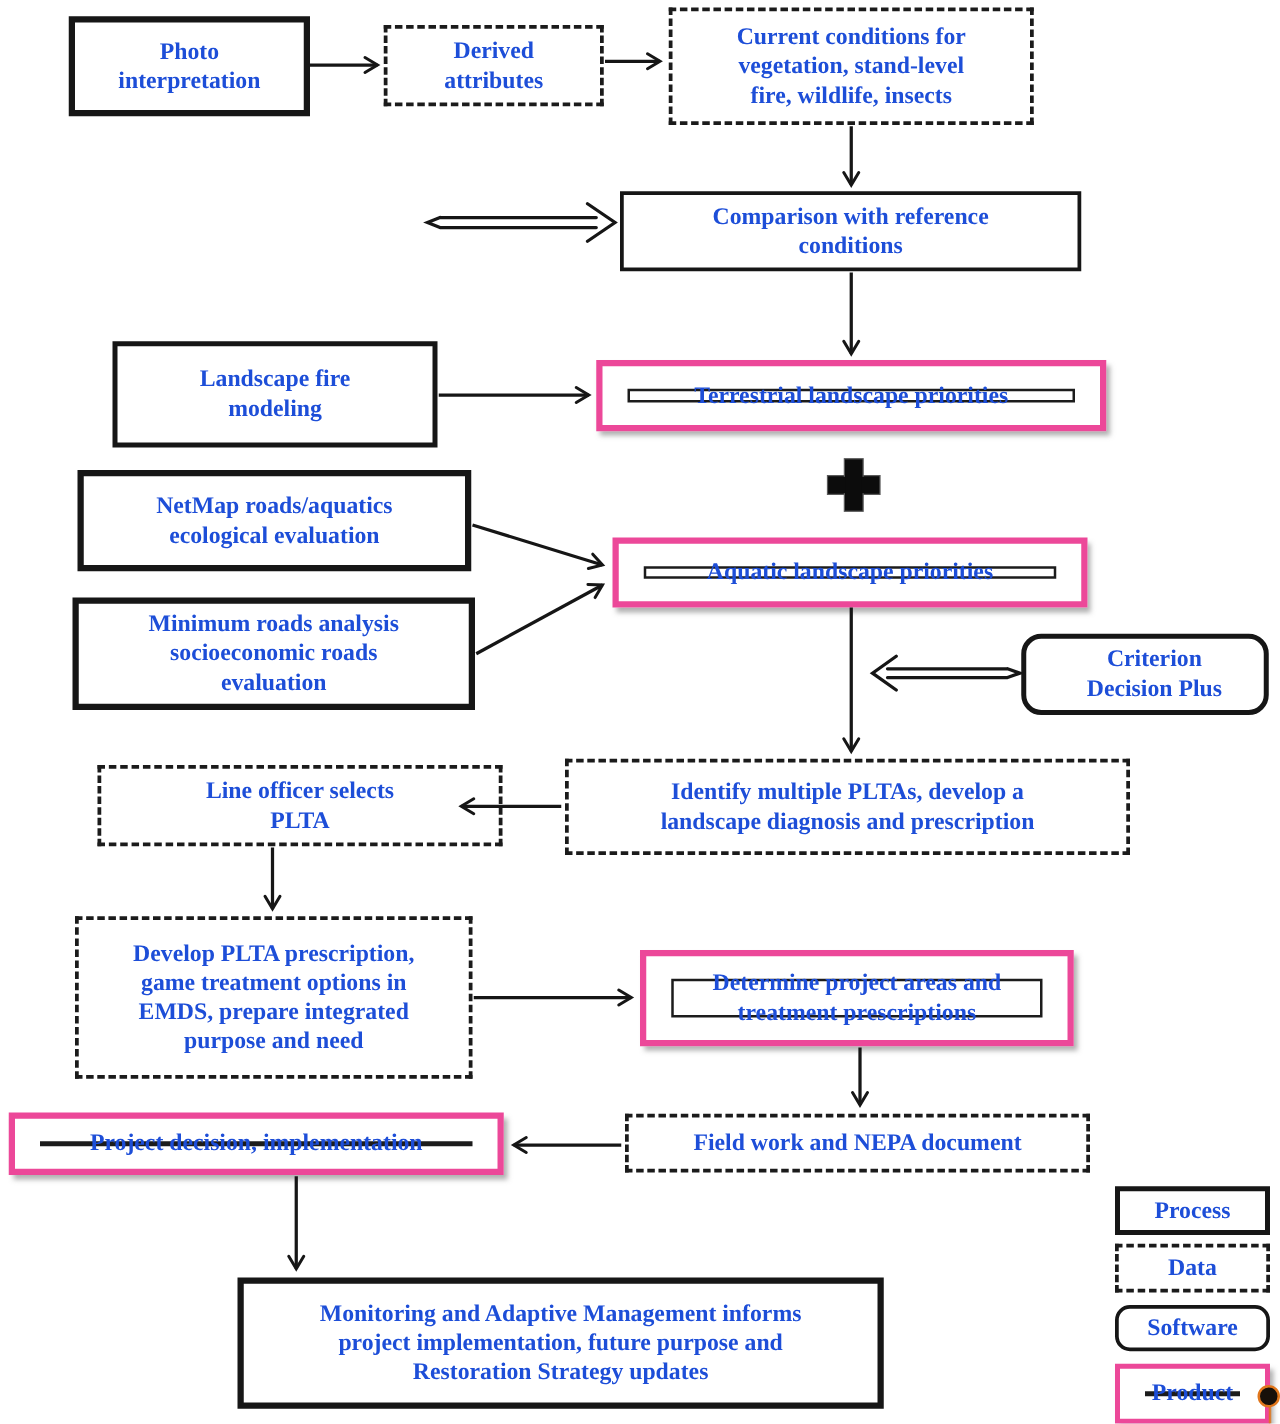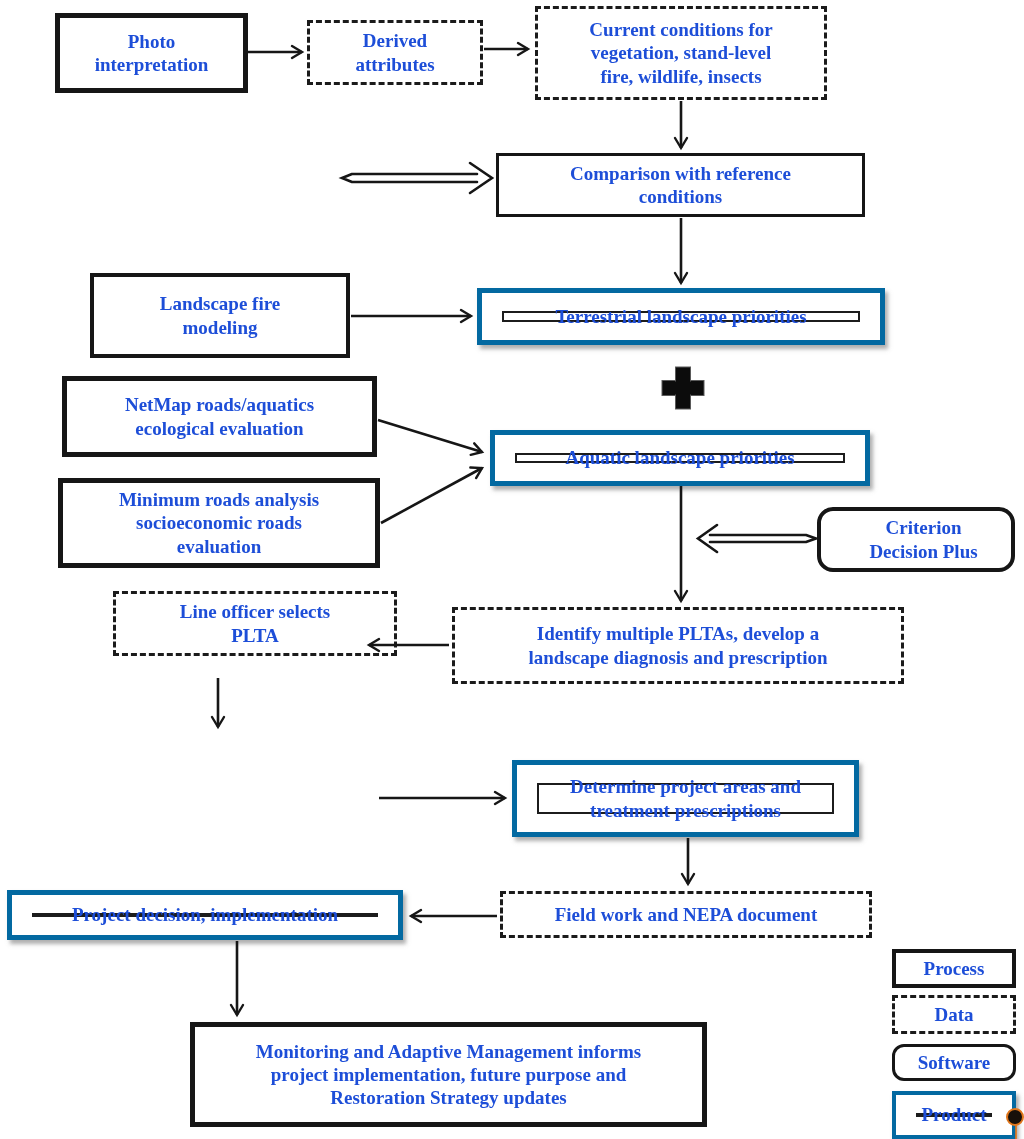--- a/index.html
+++ b/index.html
@@ -11,41 +11,41 @@
   .node{
     position:absolute;box-sizing:border-box;background:#ffffff;
     display:flex;align-items:center;justify-content:center;
     text-align:center;font-weight:700;font-size:19px;line-height:1.22;
     white-space:pre-line;
   }
   .process{border:4px solid #161616;}
   .data{border:3px dashed #1b1b1b;}
   .software{border:4px solid #161616;border-radius:16px;}
   .product{
-    border:5px solid #0369a1;padding:20px;
+    border:5px solid #ec4899;padding:20px;
     box-shadow:3px 4px 4px rgba(110,110,110,0.55);
   }
   .product .lbl{
     border:2px solid #1c1c1c;width:100%;height:100%;
     display:flex;align-items:center;justify-content:center;white-space:pre-line;
   }
   
   .n-photo{left:55px;top:13px;width:193px;height:80px;border-width:5px;}
   .n-derived{left:307px;top:20px;width:176px;height:65px;}
   .n-current{left:535px;top:6px;width:292px;height:94px;}
   .n-fragstats{left:110px;top:147px;width:222px;height:85px;}
   .n-comparison{left:496px;top:153px;width:369px;height:64px;border-width:3px;}
   .n-landscape{left:90px;top:273px;width:260px;height:85px;}
   .n-terrestrial{left:477px;top:288px;width:408px;height:57px;}
   .n-netmap{left:62px;top:376px;width:315px;height:81px;border-width:5px;}
   .n-aquatic{left:490px;top:430px;width:380px;height:56px;}
   .n-minimum{left:58px;top:478px;width:322px;height:90px;border-width:5px;}
   .n-criterion{left:817px;top:507px;width:198px;height:65px;border-width:4px;padding-left:15px;}
   .n-identify{left:452px;top:607px;width:452px;height:77px;}
-  .n-lineofficer{left:78px;top:591px;width:284px;height:65px;margin-left:35px;}
+  .n-lineofficer{left:78px;top:612px;width:324px;height:65px;}
   .n-develop{left:60px;top:733px;width:318px;height:130px;}
   .n-determine{left:512px;top:760px;width:347px;height:77px;}
   .n-fieldwork{left:500px;top:891px;width:372px;height:47px;}
   .n-project{left:7px;top:890px;width:396px;height:50px;}
   .n-monitoring{left:190px;top:1022px;width:517px;height:105px;border-width:5px;}
   
   .n-leg-process{left:892px;top:949px;width:124px;height:39px;}
   .n-leg-data{left:892px;top:995px;width:124px;height:39px;}
   .n-leg-software{left:892px;top:1044px;width:124px;height:37px;border-width:3px;border-radius:12px;}
   .n-leg-product{left:892px;top:1091px;width:124px;height:38px;border-width:4px;}
@@ -73,20 +73,24 @@
   <div class="node product n-aquatic"><span class="lbl">Aquatic landscape priorities</span></div>
   <div class="node process n-minimum"><span class="lbl">Minimum roads analysis
 socioeconomic roads
 evaluation</span></div>
   <div class="node software n-criterion"><span class="lbl">Criterion
 Decision Plus</span></div>
   <div class="node data n-identify"><span class="lbl">Identify multiple PLTAs, develop a
 landscape diagnosis and prescription</span></div>
   <div class="node data n-lineofficer"><span class="lbl">Line officer selects
 PLTA</span></div>
+  <div class="node data n-develop"><span class="lbl">Develop PLTA prescription,
+game treatment options in
+EMDS, prepare integrated
+purpose and need</span></div>
   <div class="node product n-determine"><span class="lbl">Determine project areas and
 treatment prescriptions</span></div>
   <div class="node data n-fieldwork"><span class="lbl">Field  work and NEPA document</span></div>
   <div class="node product n-project"><span class="lbl">Project decision, implementation</span></div>
   <div class="node process n-monitoring"><span class="lbl">Monitoring and Adaptive Management informs
 project implementation, future purpose and
 Restoration Strategy updates</span></div>
 
   <div class="node process n-leg-process"><span class="lbl">Process</span></div>
   <div class="node data n-leg-data"><span class="lbl">Data</span></div>

